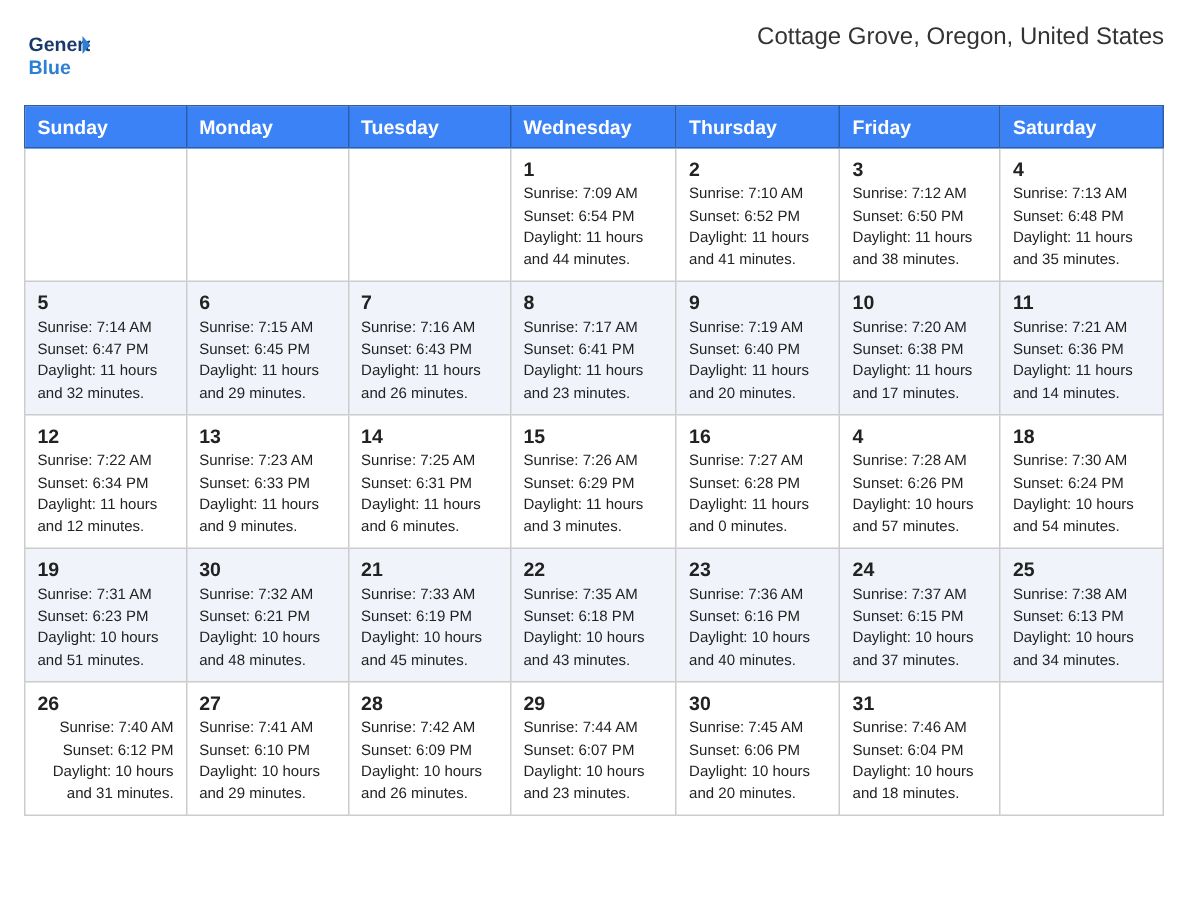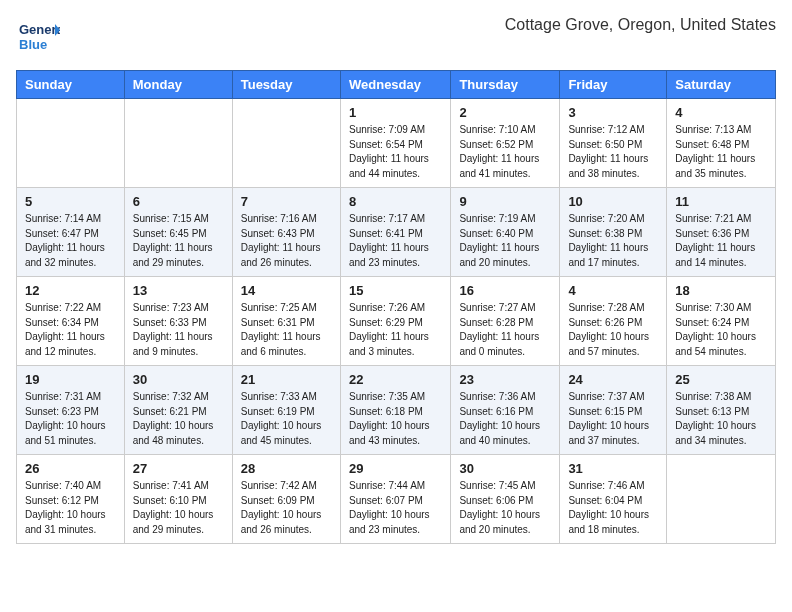--- a/index.html
+++ b/index.html
@@ -285,21 +285,21 @@
           <div class="day-number">25</div>
           <div class="day-info" style="white-space: pre-line;">Sunrise: 7:38 AM
 Sunset: 6:13 PM
 Daylight: 10 hours
 and 34 minutes.</div>
         </td>
       </tr>
       <tr>
         <td>
           <div class="day-number">26</div>
-          <div class="day-info" style="white-space: pre-line;">Sunrise: 7:40 AM
+          <div class="day-info" style="white-space: pre-line; text-align: right;">Sunrise: 7:40 AM
 Sunset: 6:12 PM
 Daylight: 10 hours
 and 31 minutes.</div>
         </td>
         <td>
           <div class="day-number">27</div>
           <div class="day-info" style="white-space: pre-line;">Sunrise: 7:41 AM
 Sunset: 6:10 PM
 Daylight: 10 hours
 and 29 minutes.</div>

